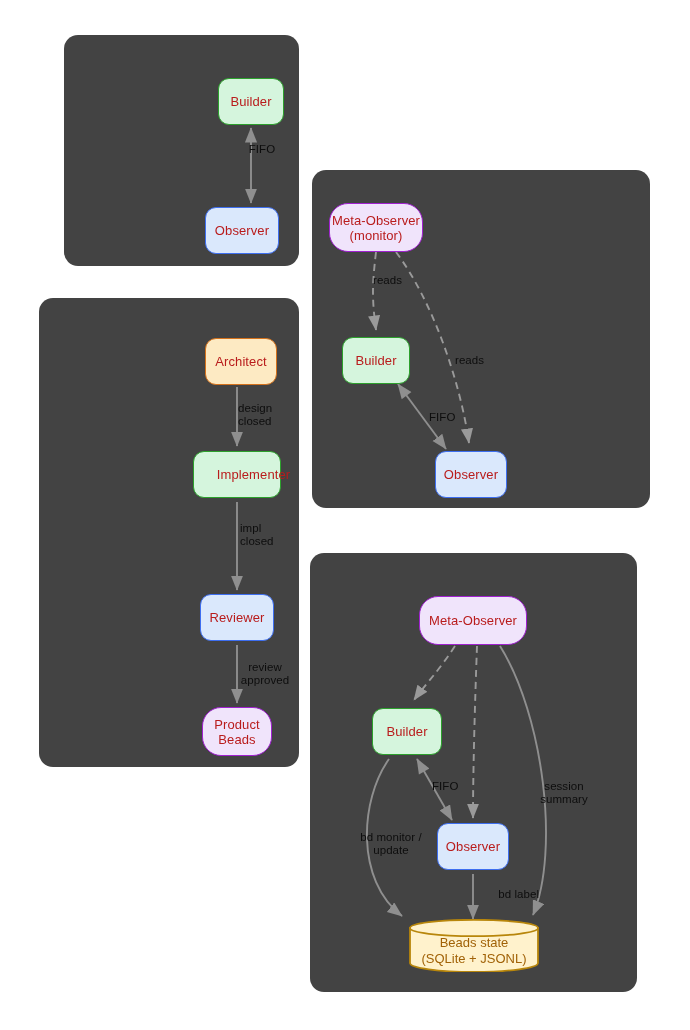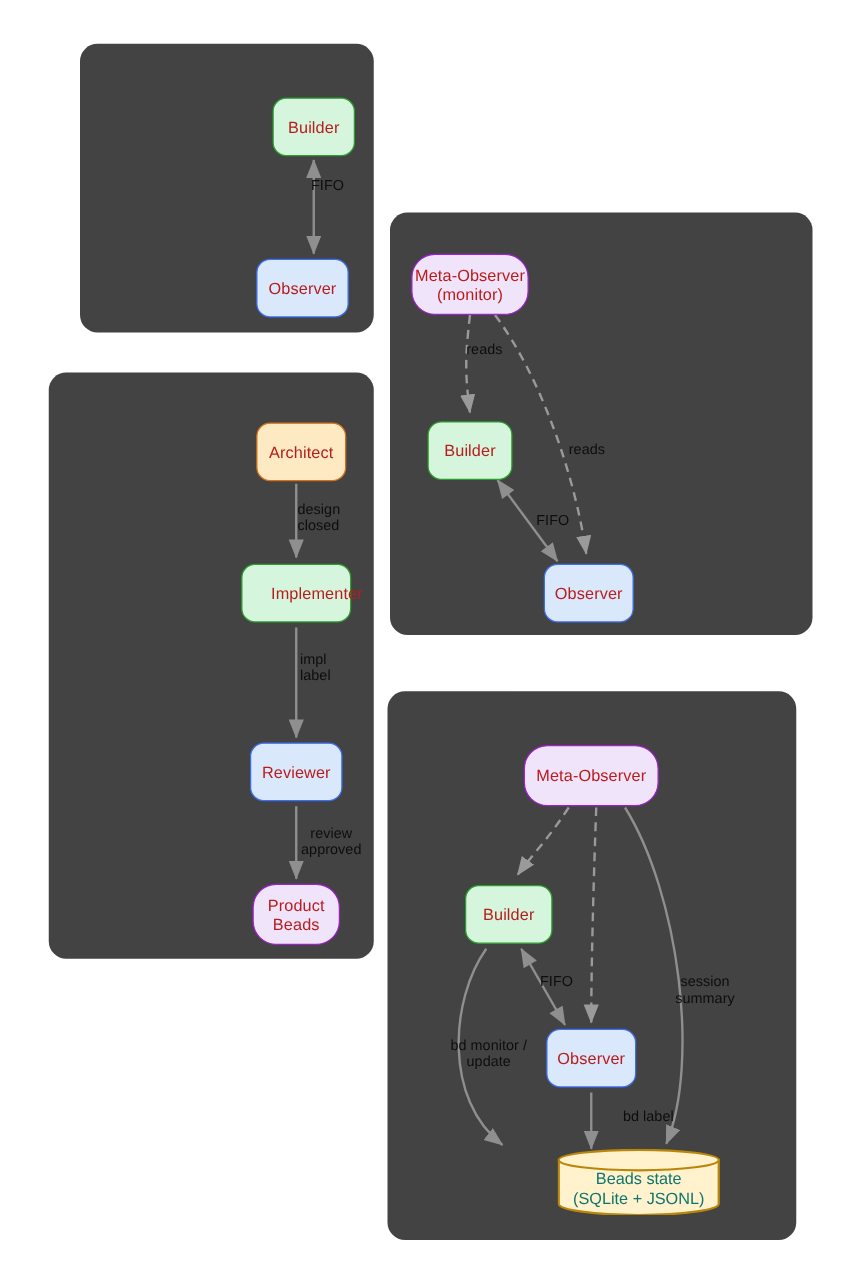--- a/index.html
+++ b/index.html
@@ -47,23 +47,22 @@
   .node.purple { background: #f0e4fb; border-color: #a020d0; border-radius: 19px; }
   .cyl {
     position: absolute;
     box-sizing: border-box;
     display: flex;
     align-items: center;
     justify-content: center;
     text-align: center;
     font-size: 13px;
     line-height: 16px;
-    color: #0f766e;
+    color: #a16207;
     white-space: pre-line;
-    margin-left: 37px;
   }
   .edge-label {
     position: absolute;
     font-size: 11.5px;
     line-height: 13px;
     color: #0d0d0d;
     text-align: center;
     white-space: pre-line;
     letter-spacing: 0.05px;
   }
@@ -127,21 +126,21 @@
 
   <div class="node orange" style="left:205px; top:338px; width:72px; height:47px;">Architect</div>
   <div class="node green" style="left:193px; top:451px; width:88px; height:47px;padding-left:33px;">Implementer</div>
   <div class="node blue" style="left:200px; top:594px; width:74px; height:47px;">Reviewer</div>
   <div class="node purple" style="left:202px; top:707px; width:70px; height:49px;">Product
 Beads</div>
 
   <div class="edge-label" style="left:238px; top:402px; width:62px; text-align:left;">design
 closed</div>
   <div class="edge-label" style="left:240px; top:522px; width:60px; text-align:left;">impl
-label</div>
+closed</div>
   <div class="edge-label" style="left:228px; top:661px; width:74px; text-align:center;">review
 approved</div>
 
   <div class="node purple" style="left:329px; top:203px; width:94px; height:49px;">Meta-Observer
 (monitor)</div>
   <div class="node green" style="left:342px; top:337px; width:68px; height:47px;">Builder</div>
   <div class="node blue" style="left:435px; top:451px; width:72px; height:47px;">Observer</div>
 
   <div class="edge-label" style="left:373px; top:274px; width:50px; text-align:left;">reads</div>
   <div class="edge-label" style="left:455px; top:354px; width:50px; text-align:left;">reads</div>

